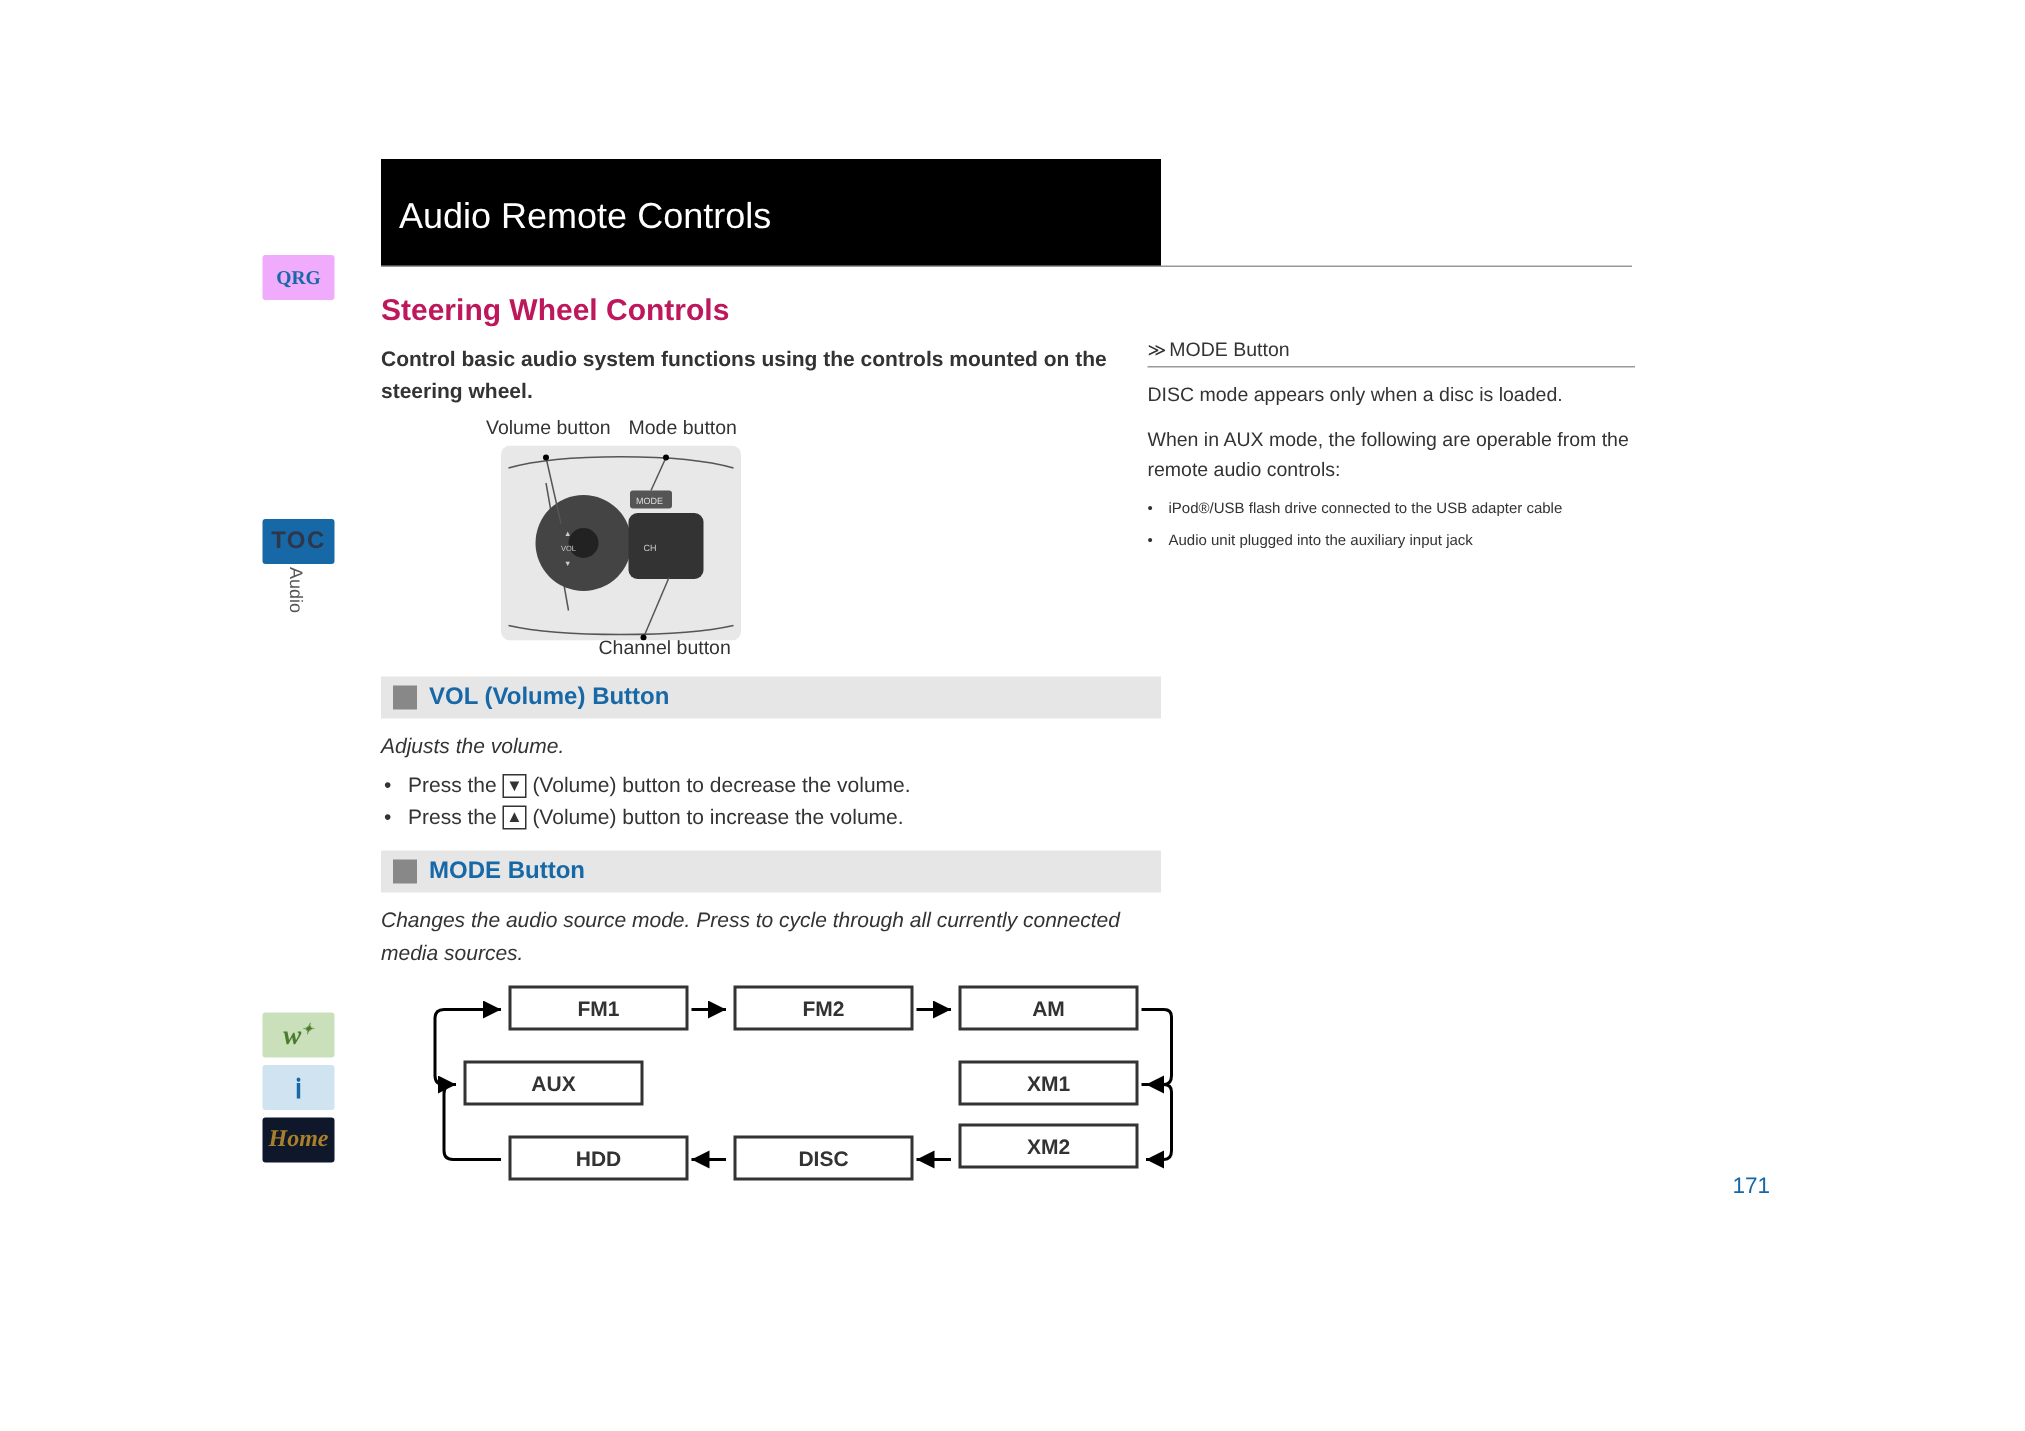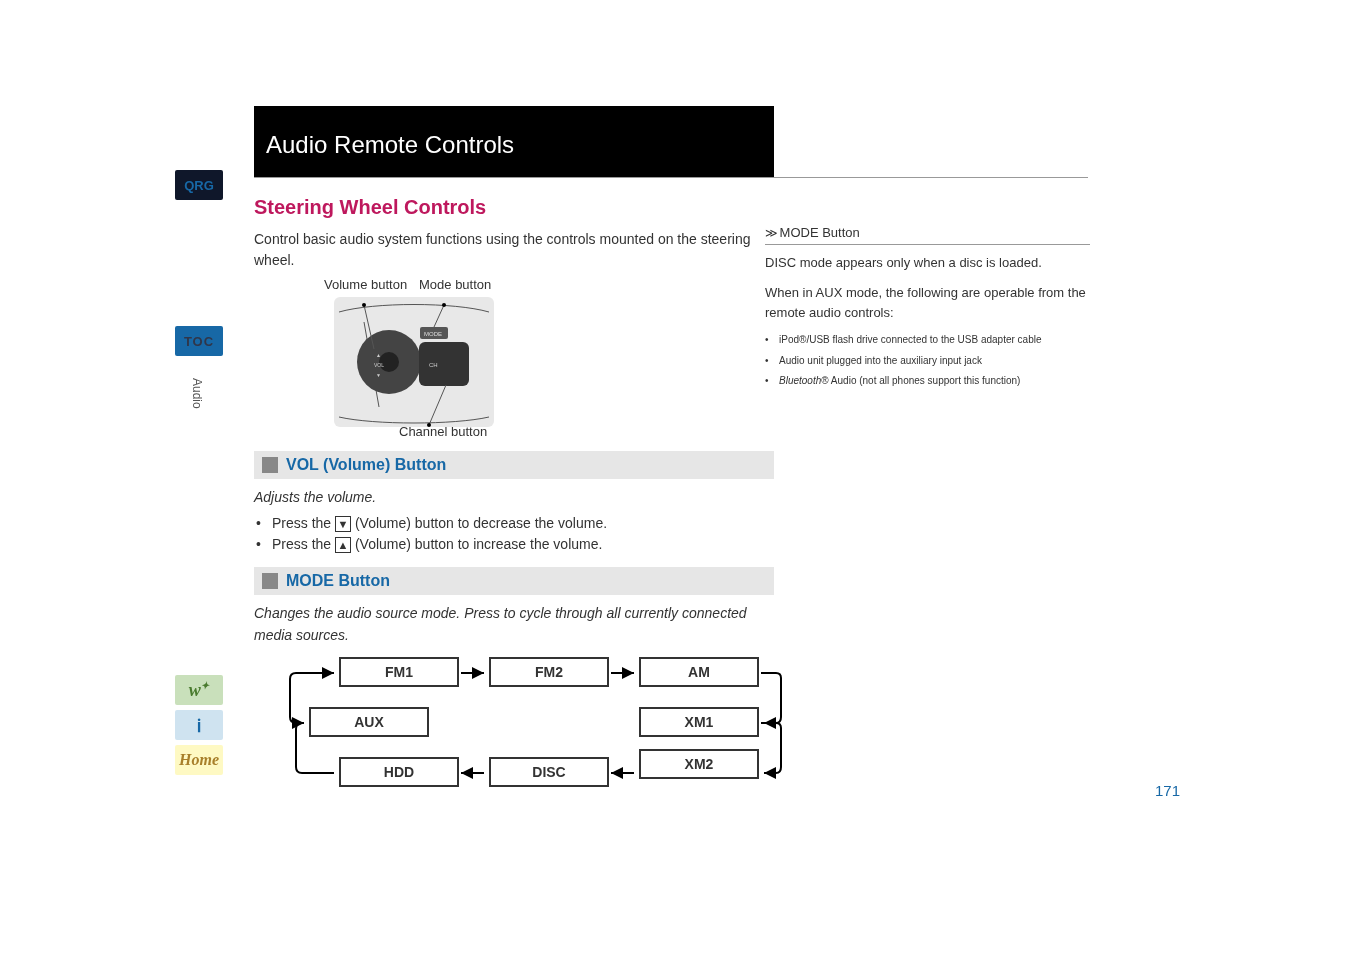--- a/index.html
+++ b/index.html
@@ -1,35 +1,35 @@
 <!DOCTYPE html>
 <html><head>
 <meta charset="utf-8">
 <style>
   * { box-sizing: border-box; margin: 0; padding: 0; }
   html, body { width: 1350px; height: 954px; font-family: "Helvetica Neue", Arial, sans-serif; background: #fff; color: #333; }
   .page { position: relative; width: 1350px; height: 954px; }
 
   
   .side-btn { position: absolute; left: 175px; width: 48px; height: 30px; display: flex; align-items: center; justify-content: center; font-size: 13px; font-weight: bold; border-radius: 2px; }
-  .qrg { top: 170px; background: #0f172a; color: #1768a6; }
-  .toc { top: 326px; background: #1768a6; color: #30364a; font-size: 13px; letter-spacing: 1px; }
+  .qrg { top: 170px; background: #f0abfc; color: #1768a6; font-family: Liberation Serif, serif; }
+  .toc { top: 346px; background: #1768a6; color: #30364a; font-size: 16px; letter-spacing: 1px; }
   .audio-tab { position: absolute; left: 190px; top: 378px; font-size: 12px; color: #555; writing-mode: vertical-rl; }
   .voice { top: 675px; background: #c9e0bb; color: #4a7b2f; font-size: 18px; font-style: italic; font-family: Georgia, serif;}
   .info  { top: 710px; background: #cfe3f0; color: #1768a6; font-size: 18px; font-family: Georgia, serif; }
-  .home  { top: 745px; background: #fef9c3; color: #a87f2a; font-size: 16px; font-style: italic; font-family: cursive; }
+  .home  { top: 745px; background: #0f172a; color: #a87f2a; font-size: 16px; font-style: italic; font-family: cursive; }
 
   
   .main { position: absolute; left: 254px; top: 110px; width: 520px; }
   .black-bg { position: absolute; left: 254px; top: 106px; width: 520px; height: 72px; background: #000; }
   .title-band { position: absolute; left: 254px; top: 140px; width: 834px; border-bottom: 1px solid #999; height: 38px; }
   .title { position: absolute; left: 266px; top: 131px; color: #fff; font-size: 24px; font-weight: 500; }
 
   .subtitle { color: #be185d; font-size: 20px; font-weight: bold; margin-top: 86px; margin-bottom: 10px; }
-  .intro { font-size: 14px; line-height: 1.5; margin-bottom: 8px; }
+  .intro { font-size: 14px; line-height: 1.5; margin-bottom: 8px; font-weight: bold; }
 
   .diagram { position: relative; height: 160px; margin-left: 30px; margin-bottom: 12px; }
   .dlabel { position: absolute; font-size: 13px; }
 
   .panel-img { position: absolute; left: 50px; top: 18px; width: 160px; height: 130px; }
   .panel-img .bg { fill: #e8e8e8; stroke: none; }
   .panel-img .line { stroke: #555; stroke-width: 1; fill: none; }
 
   .subhead-row { display: flex; align-items: center; background: #e6e6e6; height: 28px; margin-bottom: 8px; }
   .subhead-box { width: 16px; height: 16px; background: #888; margin: 0 8px; }
@@ -166,20 +166,19 @@
   <div class="right-title-row">
     <span class="chev-icon">≫</span>
     <span class="right-title">MODE Button</span>
   </div>
   <div class="right-body">
     <p>DISC mode appears only when a disc is loaded.</p>
     <p>When in AUX mode, the following are operable from the remote audio controls:</p>
     <ul class="right-bullets">
       <li>iPod®/USB flash drive connected to the USB adapter cable</li>
       <li>Audio unit plugged into the auxiliary input jack</li>
-      <li><em>Bluetooth</em>® Audio (not all phones support this function)</li>
     </ul>
   </div>
 </div>
 
 <div class="page-num">171</div>
 
 </div>
 
 </body></html>

